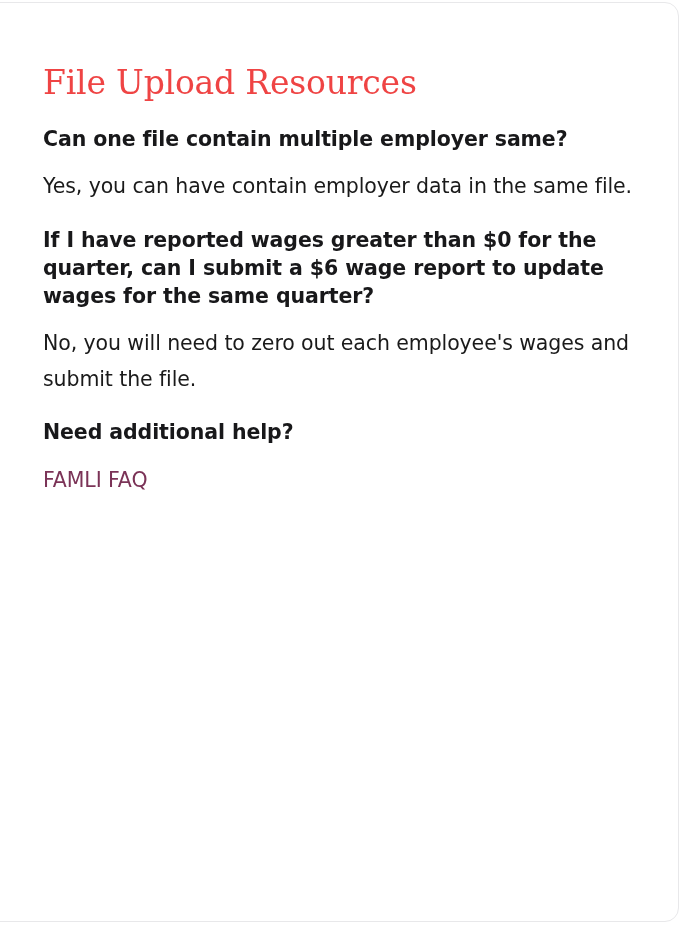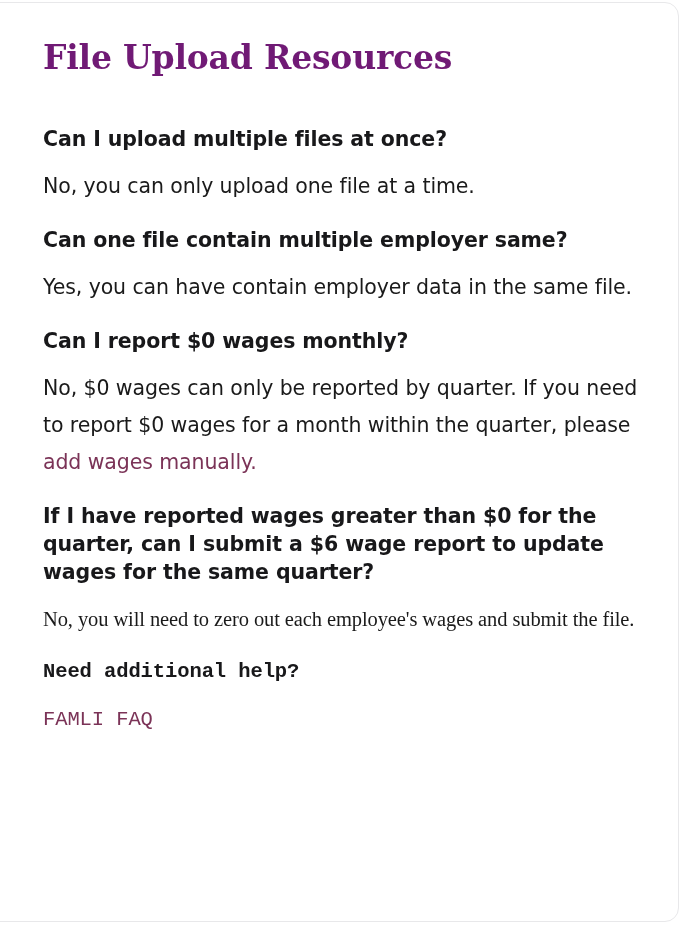--- a/index.html
+++ b/index.html
@@ -35,28 +35,28 @@
     width: 679px;
     height: 100%;
     box-sizing: border-box;
     padding: 0 41px 0 42px;
   }
 
   .page-title {
     margin: 0;
     padding: 0;
     font-family: "DejaVu Serif", serif;
-    font-weight: bold;
+    font-weight: normal;
     font-size: 33px;
     line-height: 40px;
     letter-spacing: -0.2px;
-    color: #701a75;
+    color: #ef4444;
     position: absolute;
     left: 42px;
-    top: 35px;
+    top: 60px;
     width: 600px;
   }
 
   .qa-list {
     position: absolute;
     left: 42px;
     top: 122px;
     width: 600px;
   }
 
@@ -80,70 +80,60 @@
     margin: 0;
     font-size: 20.5px;
     line-height: 37px;
     font-weight: normal;
     color: #1a1a1a;
     letter-spacing: -0.1px;
   }
 
   .answer.tight {
     line-height: 36px;
-    font-family: Liberation Serif, serif;
   }
 
   .inline-link,
   .standalone-link {
     color: #7b3357;
     text-decoration: none;
     cursor: pointer;
   }
 
   .standalone-link {
     display: inline-block;
     font-size: 20.5px;
     line-height: 30px;
     letter-spacing: -0.1px;
     text-align: right;
   }
 
   .help-block {
     margin-top: 10px;
-    font-family: Liberation Mono, monospace;
   }
   .help-block .question {
     margin-bottom: 19px;
   }
 </style>
 </head>
 <body>
 
 <div class="card">
   <div class="card-inner">
 
     <h1 class="page-title">File Upload Resources</h1>
 
     <div class="qa-list">
 
-      <section class="qa-block">
-        <h2 class="question">Can I upload multiple files at once?</h2>
-        <p class="answer">No, you can only upload one file at a time.</p>
-      </section>
 
       <section class="qa-block">
         <h2 class="question">Can one file contain multiple employer same?</h2>
         <p class="answer">Yes, you can have contain employer data in the same file.</p>
       </section>
 
-      <section class="qa-block">
-        <h2 class="question">Can I report $0 wages monthly?</h2>
-        <p class="answer"><span>No, $0 wages can only be reported by quarter. If you need to report $0 wages for a month within the quarter, please </span><a class="inline-link">add wages manually.</a><span></span></p>
-      </section>
 
       <section class="qa-block">
         <h2 class="question">If I have reported wages greater than $0 for the quarter, can I submit a $6 wage report to update wages for the same quarter?</h2>
         <p class="answer tight">No, you will need to zero out each employee's wages and submit the file.</p>
       </section>
 
       <section class="qa-block help-block">
         <h2 class="question">Need additional help?</h2>
         <a class="standalone-link">FAMLI FAQ</a>
       </section>

